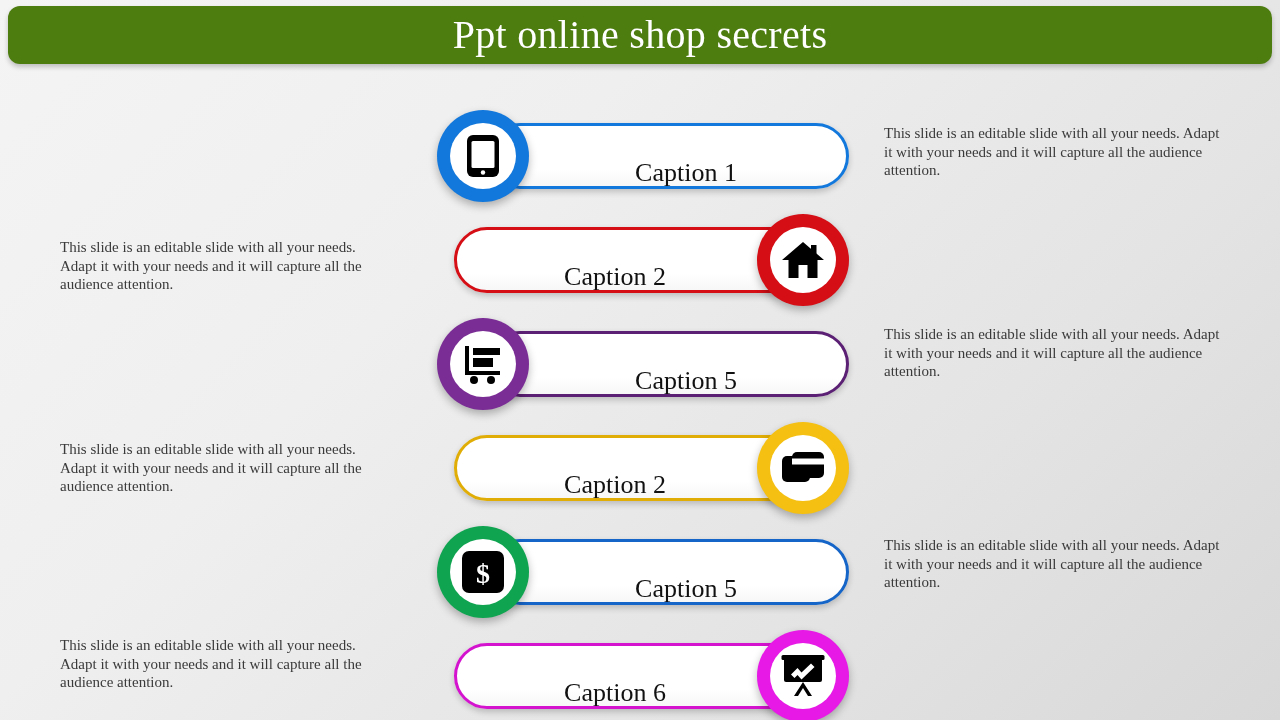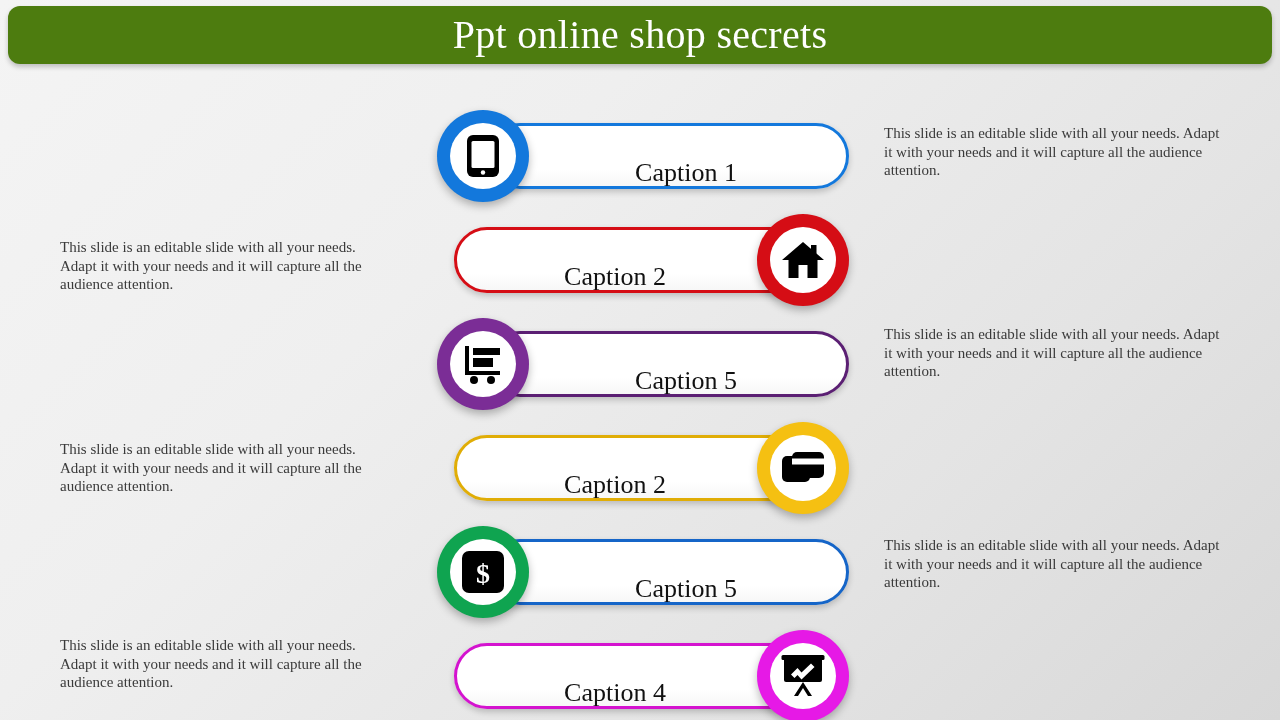--- a/index.html
+++ b/index.html
@@ -201,21 +201,21 @@
           <div class="badge-inner">
             <svg width="42" height="42" viewBox="0 0 42 42">
               <rect x="0" y="0" width="42" height="42" rx="7" fill="#000"></rect>
               <text x="21" y="31.5" text-anchor="middle" font-family="Liberation Serif, serif" font-size="28" font-weight="bold" fill="#fff">$</text>
             </svg>
           </div>
         </div>
       </div>
       <div class="row right-icon" style="top: 630px;">
         <div class="pill" style="border-color: rgb(212, 19, 207);">
-          <div class="caption">Caption 4</div>
+          <div class="caption">Caption 6</div>
         </div>
         <div class="badge" style="background: rgb(230, 25, 230);">
           <div class="badge-inner">
             <svg width="44" height="42" viewBox="0 0 44 42">
               <rect x="3" y="3" width="38" height="24" rx="2" fill="#000"></rect>
               <rect x="0.5" y="0" width="43" height="5" rx="1.5" fill="#000"></rect>
               <path d="M22 27 L13 41 L17 41 L22 33 L27 41 L31 41 Z" fill="#000"></path>
               <path d="M10 19.5 L16.5 13 L20.5 17.5 L30 8.5 L33.5 12 L20.5 24.5 L16.5 20 L13.5 23 Z" fill="#fff"></path>
             </svg>
           </div>

